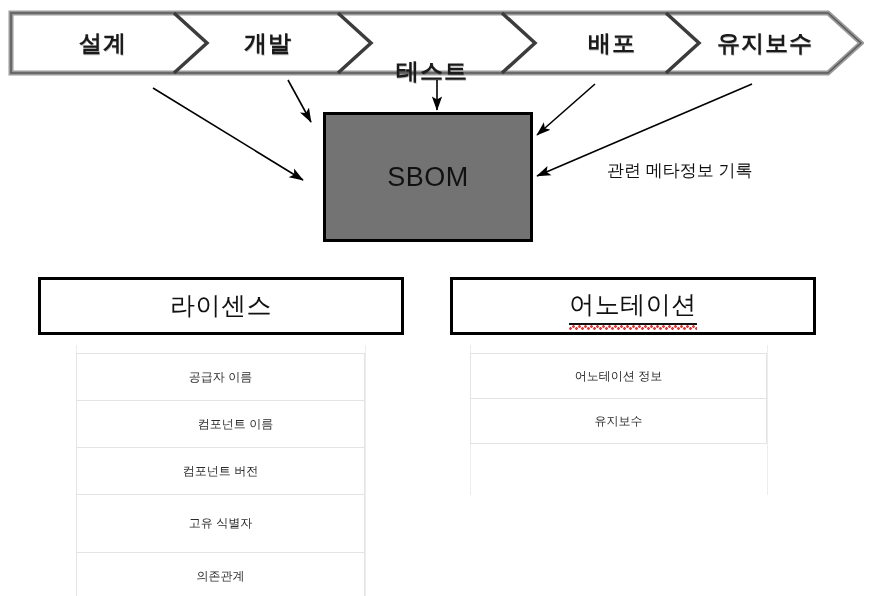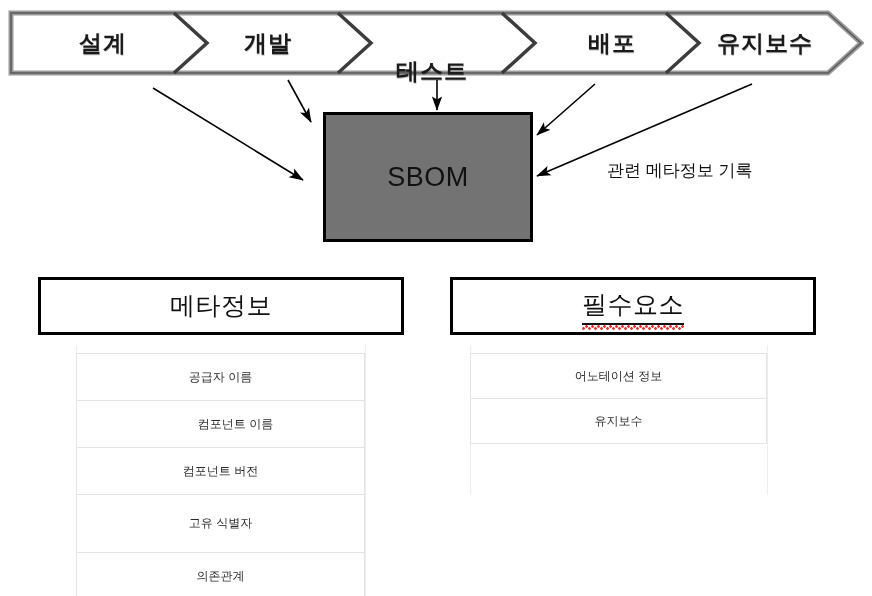--- a/index.html
+++ b/index.html
@@ -182,26 +182,26 @@
     <line x1="752" y1="84" x2="537" y2="176" stroke="#000000" stroke-width="1.6" marker-end="url(#ah)"></line>
   </svg>
 
   <div class="sbom-box">
     <span>SBOM</span>
   </div>
 
   <div class="meta-label">관련 메타정보 기록</div>
 
   <div class="header-box left">
-    <span class="header-text">메타정보</span>
+    <span class="header-text">라이센스</span>
   </div>
 
   <div class="header-box right">
     <span class="header-text underlined">
-      <span>필수요소</span>
+      <span>어노테이션</span>
       <span class="squiggle"></span>
     </span>
   </div>
 
   <div class="guide" style="left:76px;  top:345px; width:1px;  height:251px;"></div>
   <div class="guide" style="left:365px; top:345px; width:1px;  height:251px;"></div>
   <div class="guide" style="left:470px; top:345px; width:1px;  height:150px;"></div>
   <div class="guide" style="left:767px; top:345px; width:1px;  height:150px;"></div>
 
   <table class="elem-table table-left">

